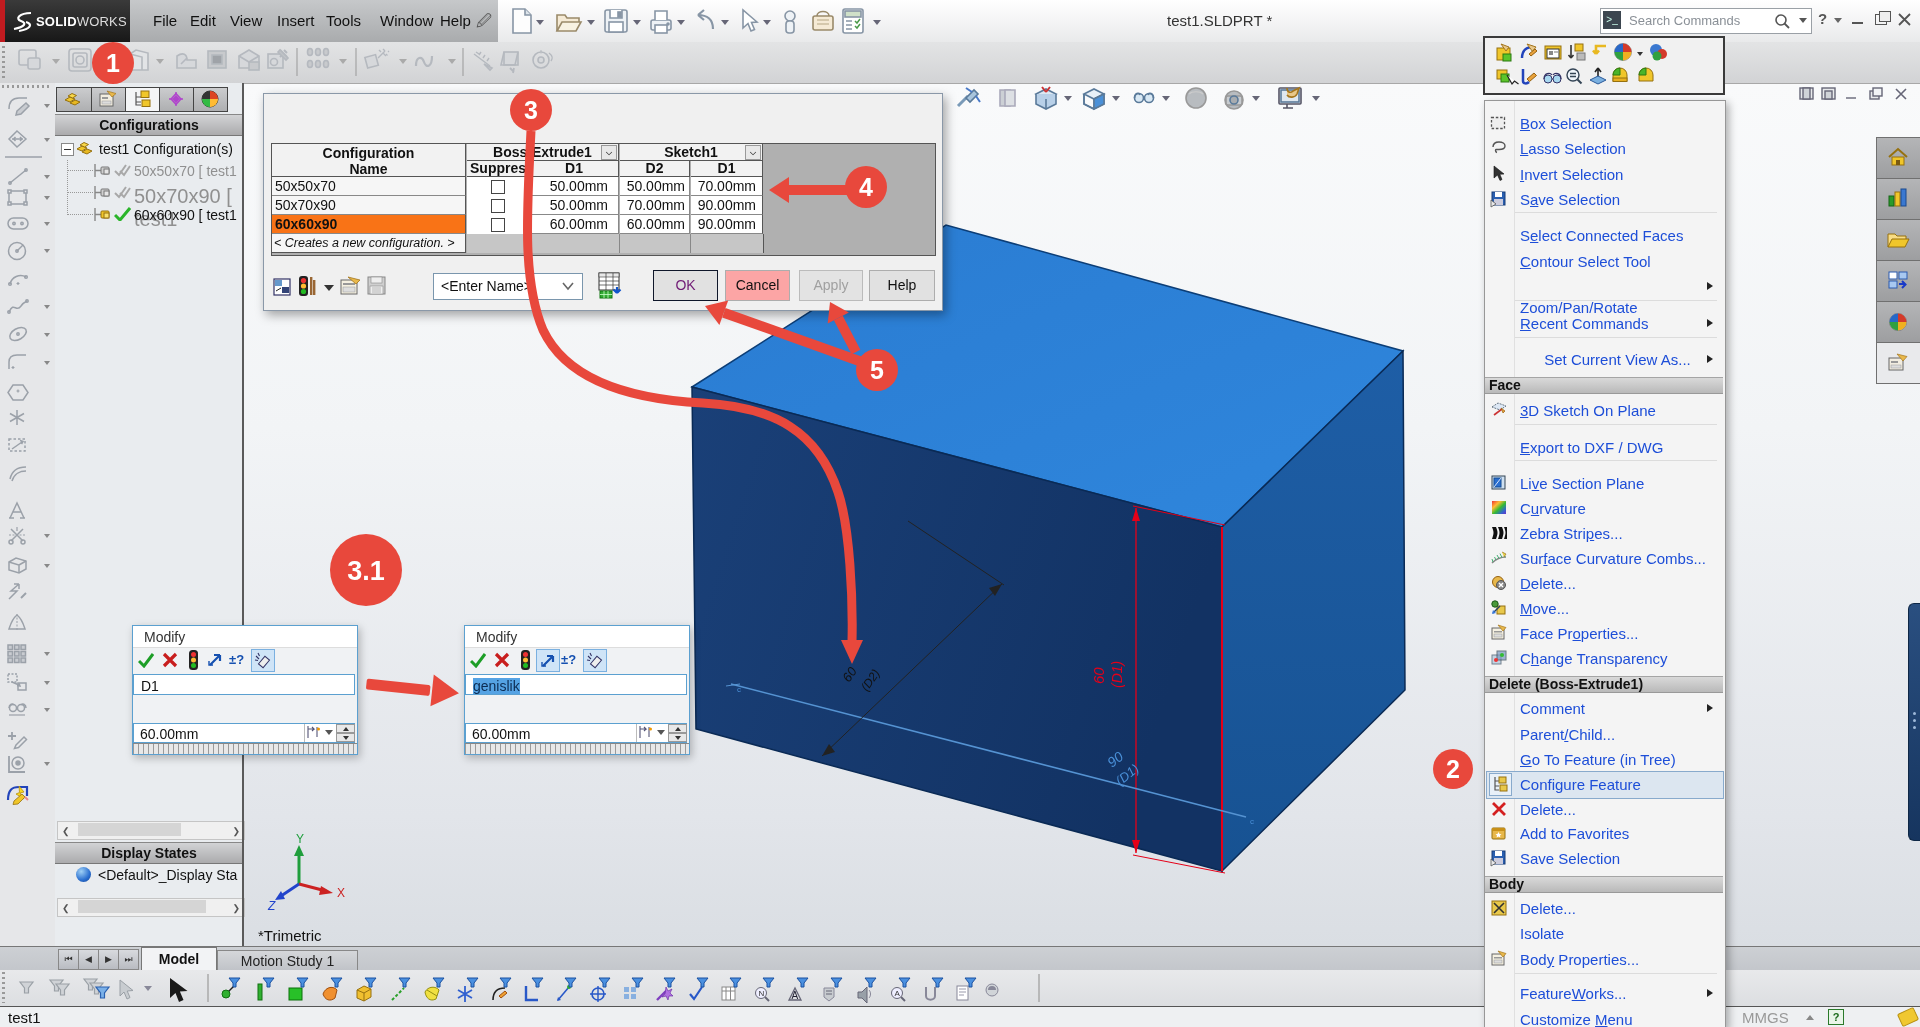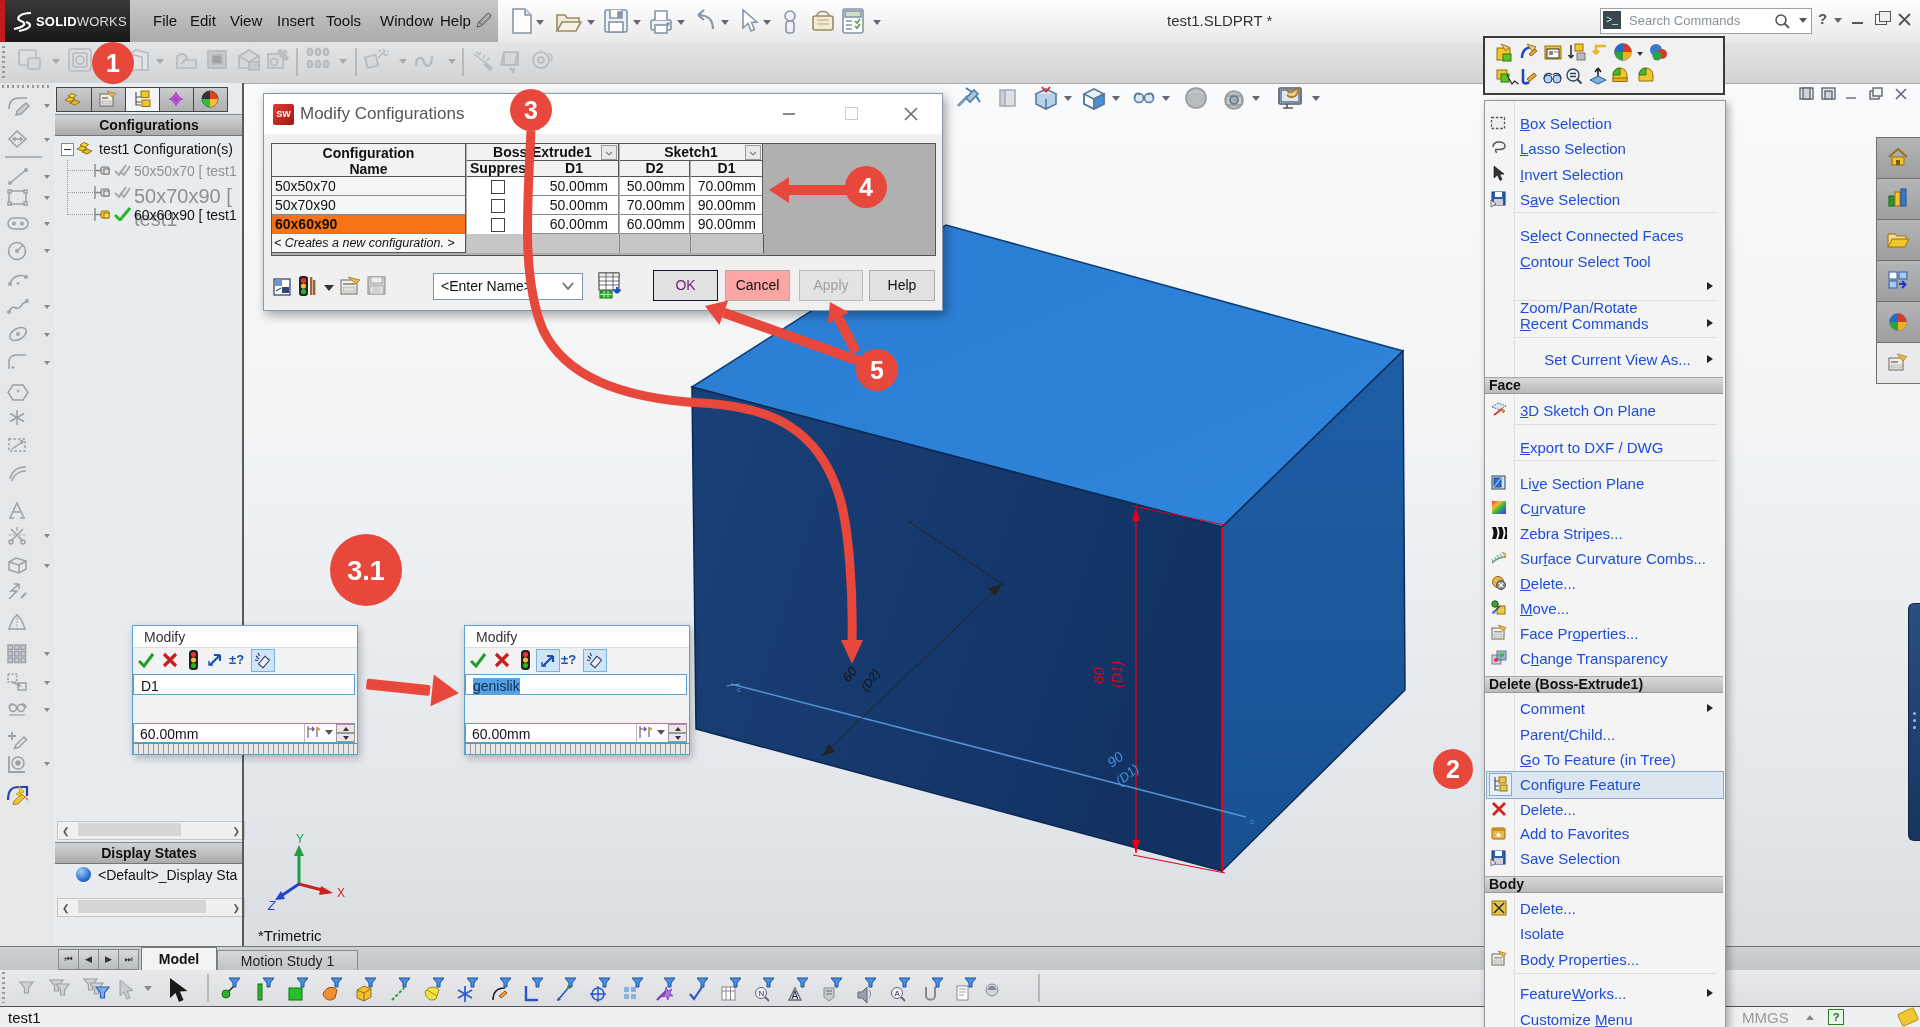--- a/index.html
+++ b/index.html
@@ -798,29 +798,20 @@
 <div class="abs" id="statusbar" style="left:0;top:1007px;width:1920px;height:20px;background:#eef0f2;">
   <span class="abs" style="left:8px;top:2px;font-size:15px;color:#111;">test1</span>
   <span class="abs" style="left:1742px;top:2px;font-size:15px;color:#999;">MMGS</span>
   <div class="abs" style="left:1806px;top:8px;width:0;height:0;border-left:4px solid transparent;border-right:4px solid transparent;border-bottom:5px solid #888;"></div>
   <div class="abs" style="left:1828px;top:2px;width:14px;height:14px;background:#e9f5e9;border:1px solid #2a7a2a;color:#1a6a1a;font-size:11px;font-weight:bold;text-align:center;line-height:14px;">?</div>
   <div class="abs" style="left:1899px;top:3px;width:16px;height:12px;background:#f0c830;border:1px solid #b89010;border-radius:2px;transform:rotate(-25deg);"></div>
 </div>
 
 <div class="abs" id="dlg" style="left:263px;top:93px;width:678px;height:216px;background:#f0f0f0;border:1px solid #8a98a8;box-shadow:3px 4px 10px rgba(0,0,0,.35);">
 
-  <div class="abs" style="left:0;top:0;width:678px;height:40px;background:#ffffff;">
-    <div class="abs" style="left:9px;top:10px;width:21px;height:21px;background:linear-gradient(135deg,#e03c30,#a01810);border-radius:2px;color:#fff;font-size:9px;font-weight:bold;text-align:center;line-height:21px;">SW</div>
-    <span class="abs" style="left:36px;top:10px;font-size:17px;color:#555;">Modify Configurations</span>
-    <div class="abs" style="left:519px;top:19px;width:12px;height:2px;background:#888;"></div>
-    <div class="abs" style="left:581px;top:13px;width:11px;height:11px;border:1px solid #ccc;"></div>
-    <svg class="abs" style="left:640px;top:13px;" width="14" height="14" viewBox="0 0 14 14">
-        <path d="M1 1 L13 13 M13 1 L1 13" stroke="#666" stroke-width="1.5"></path>
-      </svg>
-  </div>
 
   <div class="abs" id="cfgtable" style="left:7px;top:49px;width:663px;height:111px;background:#b0b0b0;border:1px solid #555;">
 
     <div class="abs" style="left:0;top:0;width:194px;height:33px;background:#f2f2f2;border-right:1px solid #555;border-bottom:1px solid #555;text-align:center;font-size:14px;font-weight:bold;color:#111;line-height:16px;padding-top:1px;box-sizing:border-box;">Configuration<br>Name</div>
 
     <div class="abs" style="left:195px;top:0;width:152px;height:17px;background:#f2f2f2;border-right:1px solid #555;border-bottom:1px solid #555;font-size:14px;font-weight:bold;color:#111;text-align:center;line-height:16px;box-sizing:border-box;">Boss-Extrude1
       <div class="abs" style="right:1px;top:1px;width:14px;height:13px;background:#e8e8e8;border:1px solid #999;font-size:8px;line-height:13px;color:#333;">⌵</div>
     </div>
 
     <div class="abs" style="left:348px;top:0;width:143px;height:17px;background:#f2f2f2;border-right:1px solid #555;border-bottom:1px solid #555;font-size:14px;font-weight:bold;color:#111;text-align:center;line-height:16px;box-sizing:border-box;">Sketch1

